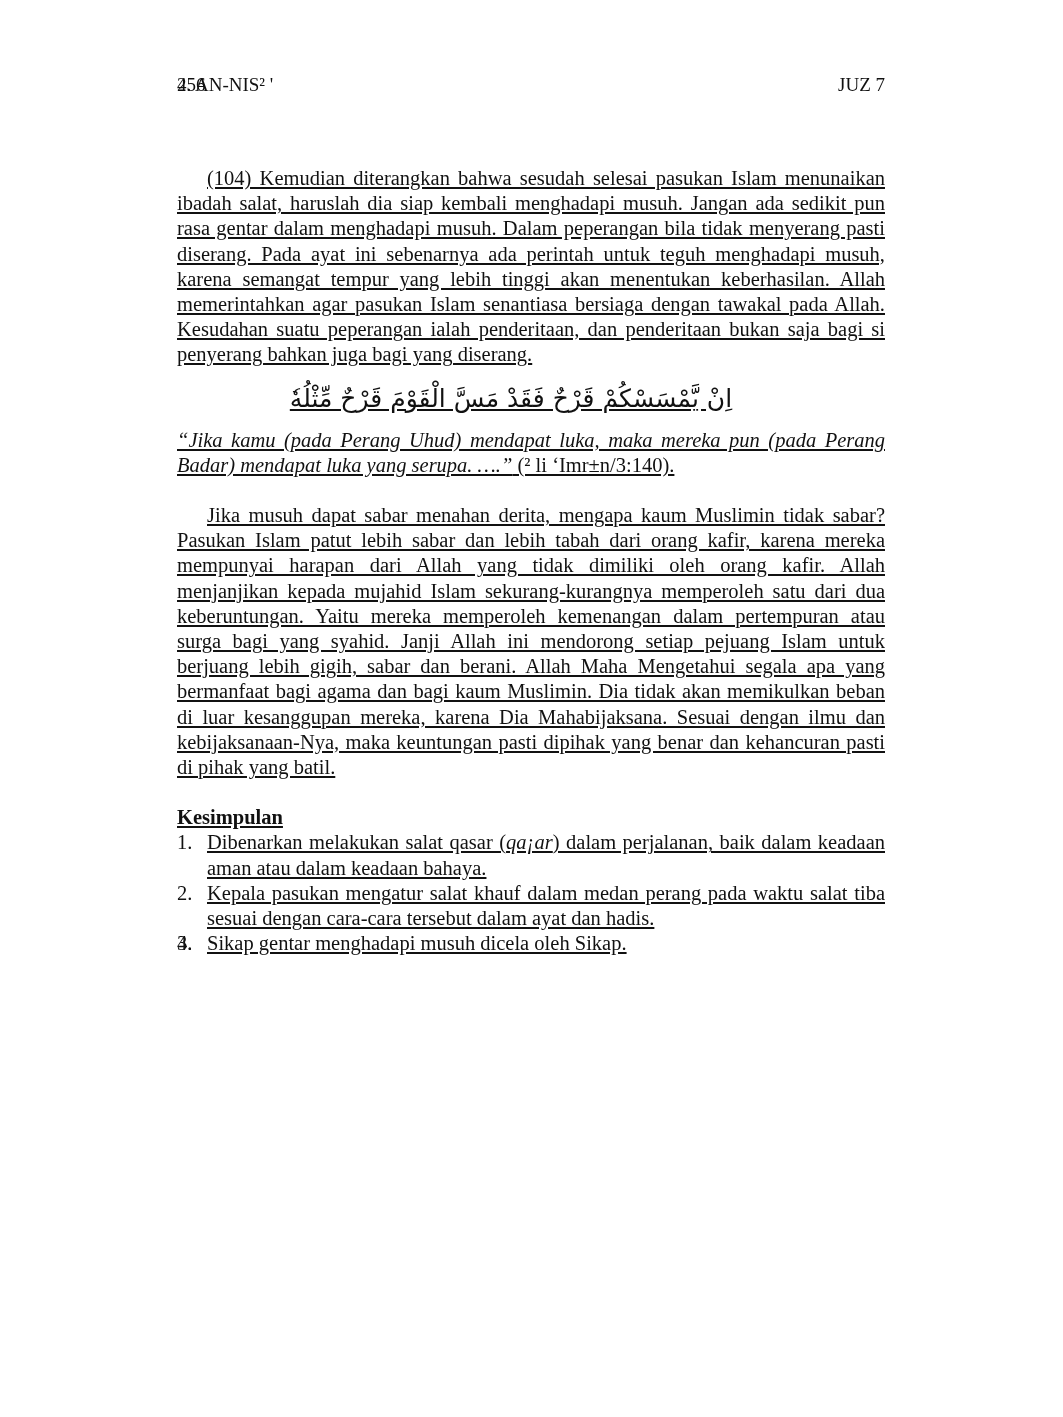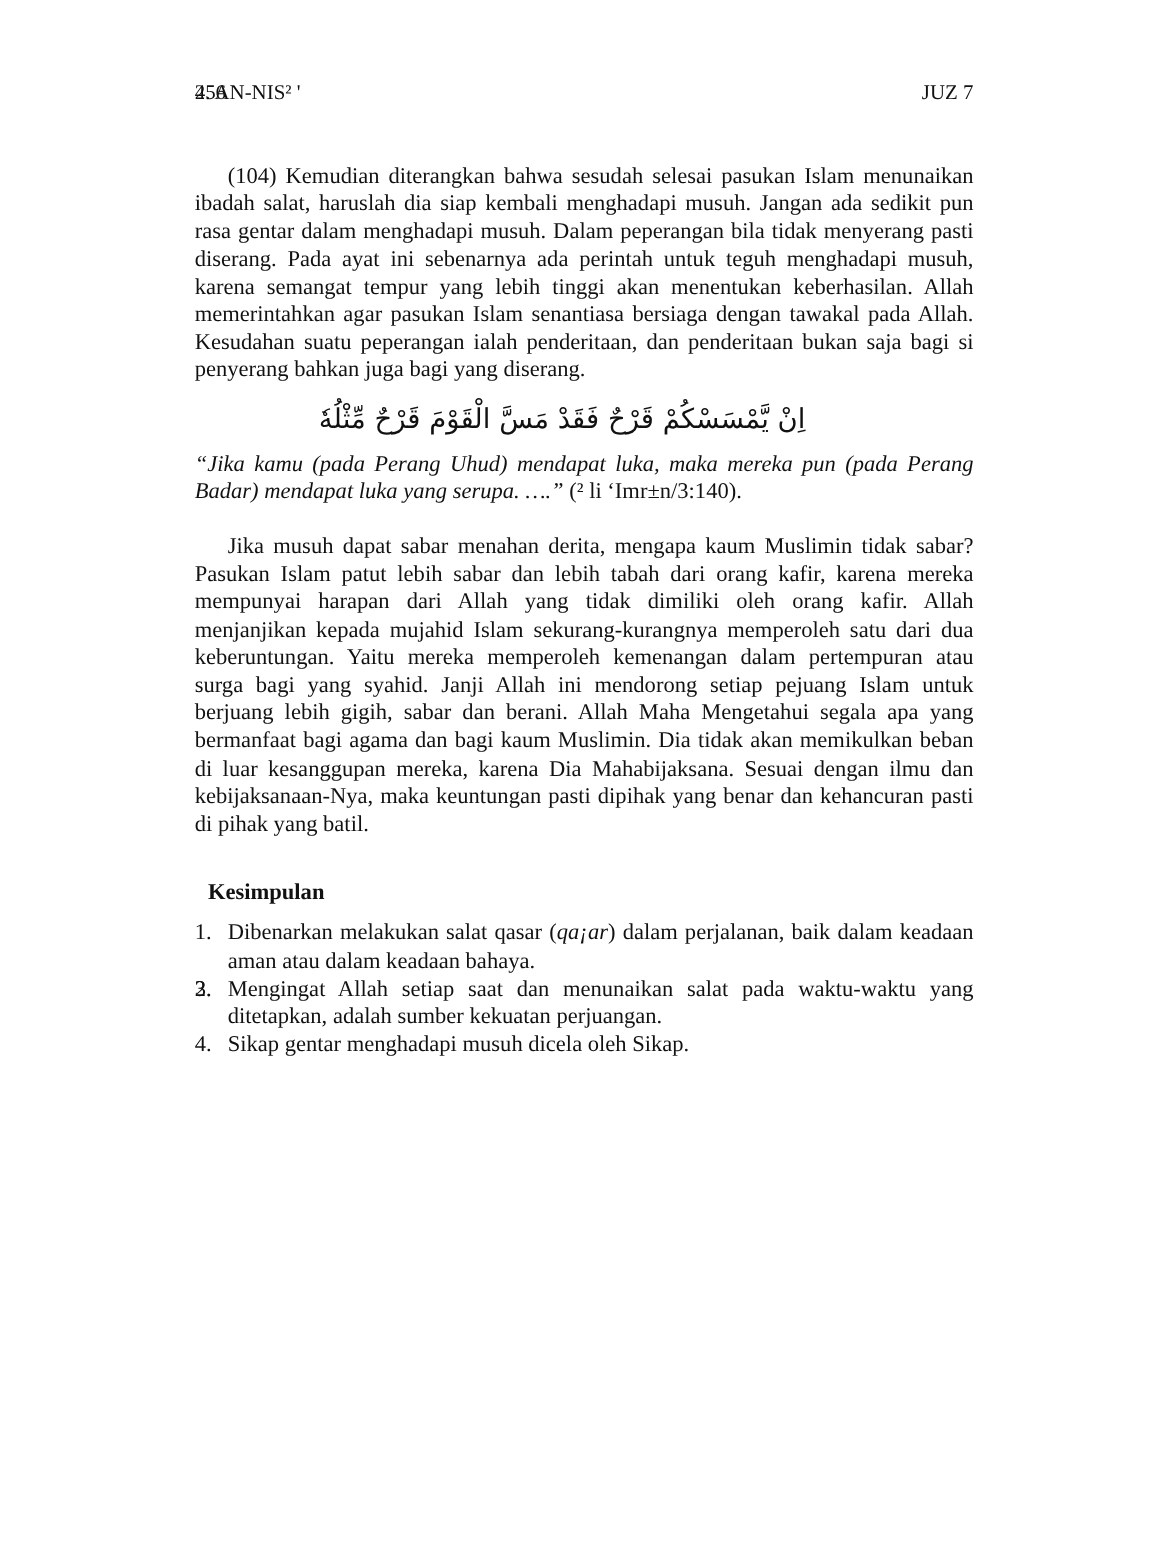--- a/index.html
+++ b/index.html
@@ -23,25 +23,26 @@
       height: 26px;
       font-size: 19px;
       line-height: 26px;
     }
     .page-header .left { position: absolute; left: 0; top: 0; }
     .page-header .center { position: absolute; left: 0; right: 0; top: 0; text-align: left; }
     .page-header .right { position: absolute; right: 0; top: 0; }
 
     .content {
       position: absolute;
-      top: 148px;
+      top: 166px;
       left: 177px;
       width: 708px;
       font-size: 20.5px;
       line-height: 25.2px;
+      text-decoration: underline;
     }
     p {
       margin: 0;
       text-align: justify;
     }
     .indent { text-indent: 30px; }
     .arabic {
       direction: rtl;
       text-align: center;
       font-family: "DejaVu Sans", sans-serif;
@@ -50,21 +51,21 @@
       margin: 8px 0 6px 0;
       padding-right: 40px;
     }
     .quote {
       font-style: italic;
     }
     .quote .ref { font-style: normal; }
     .gap { height: 25px; }
     .section-title {
       font-weight: bold;
-      margin: 12px;
+      margin: 0;
     }
     ol.conclusions {
       margin: 0;
       padding: 0;
       list-style: none;
     }
     ol.conclusions li {
       position: relative;
       padding-left: 30px;
       text-align: justify;
@@ -96,22 +97,22 @@
   <p class="indent">Jika musuh dapat sabar menahan derita, mengapa kaum Muslimin tidak sabar? Pasukan Islam patut lebih sabar dan lebih tabah dari orang kafir, karena mereka mempunyai harapan dari Allah yang tidak dimiliki oleh orang kafir. Allah menjanjikan kepada mujahid Islam sekurang-kurangnya memperoleh satu dari dua keberuntungan. Yaitu mereka memperoleh kemenangan dalam pertempuran atau surga bagi yang syahid. Janji Allah ini mendorong setiap pejuang Islam untuk berjuang lebih gigih, sabar dan berani. Allah Maha Mengetahui segala apa yang bermanfaat bagi agama dan bagi kaum Muslimin. Dia tidak akan memikulkan beban di luar kesanggupan mereka, karena Dia Mahabijaksana. Sesuai dengan ilmu dan kebijaksanaan-Nya, maka keuntungan pasti dipihak yang benar dan kehancuran pasti di pihak yang batil.</p>
 
   <div class="gap"></div>
 
   <p class="section-title">Kesimpulan</p>
   <ol class="conclusions">
     <li>
       <span class="num">1.</span><span>Dibenarkan melakukan salat qasar (</span><i>qa¡ar</i><span>) dalam perjalanan, baik dalam keadaan aman atau dalam keadaan bahaya.</span>
     </li>
     <li>
-      <span class="num">2.</span>
+      <span class="num">2.</span><span>Kepala pasukan mengatur salat khauf dalam medan perang pada waktu salat tiba sesuai dengan cara-cara tersebut dalam ayat dan hadis.</span>
     </li>
     <li>
-      <span class="num">3.</span><span>Mengingat Allah setiap saat dan menunaikan salat pada waktu-waktu yang ditetapkan, adalah sumber kekuatan perjuangan.</span>
+      <span class="num">3.</span>
     </li>
     <li>
       <span class="num">4.</span><span>Sikap gentar menghadapi musuh dicela oleh Sikap.</span>
     </li>
   </ol>
 </div>
 
 </body></html>

